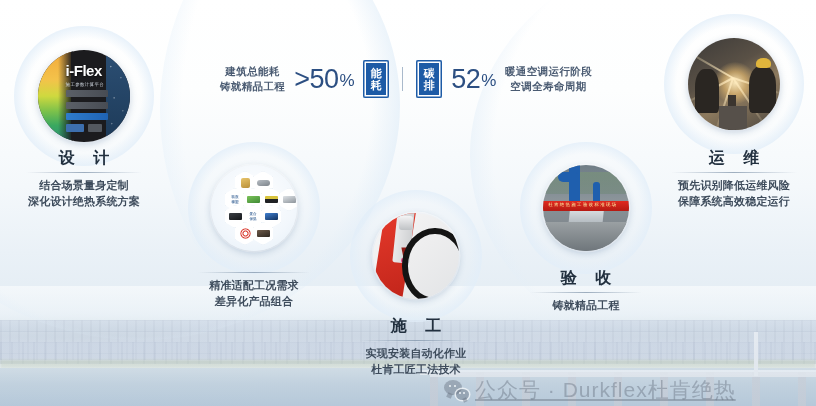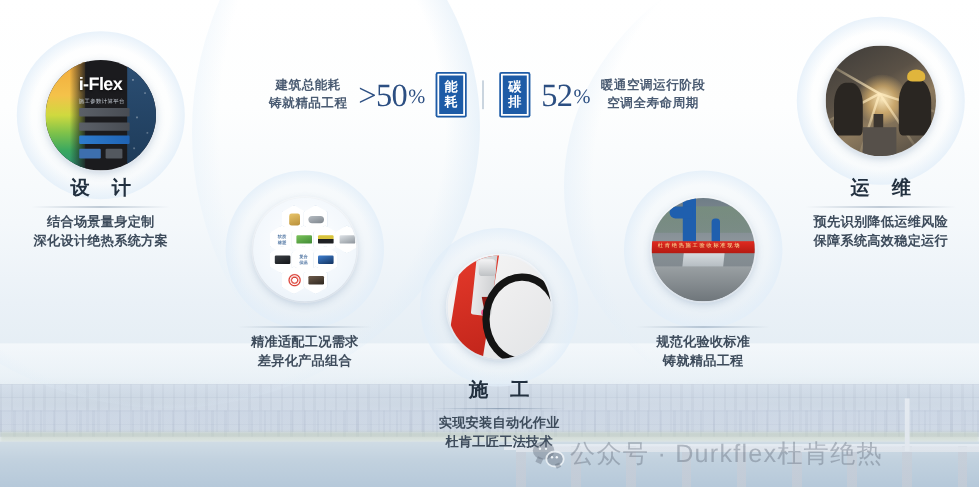--- a/index.html
+++ b/index.html
@@ -45,21 +45,21 @@
   .fog{position:absolute;left:0;top:0;width:816px;height:120px;
     background:linear-gradient(180deg,rgba(244,248,251,.92) 0%,rgba(240,246,250,.55) 30%,rgba(238,244,249,.30) 62%,rgba(238,244,249,.18) 100%);}
   .sheen{position:absolute;border-radius:50%;}
 
   
   .kpi{position:absolute;left:196px;top:52px;width:420px;height:54px;
        display:flex;align-items:center;justify-content:center;gap:9px;}
   .kpi-side{font-size:10.5px;line-height:15px;color:#4a5b72;text-align:center;letter-spacing:.4px;
             font-family:"Liberation Sans","DejaVu Sans",sans-serif;white-space:nowrap;font-weight:600;}
   .kpi-num{font-size:27px;color:#2c4f82;letter-spacing:-.5px;font-weight:400;white-space:nowrap;
-           font-family:Liberation Serif, serif;}
+           font-family:Liberation Sans, sans-serif;}
   .kpi-num .pc{font-size:17px;vertical-align:2px;margin-left:1px;}
   .badge{width:26px;height:38px;background:#1d5ba6;border-radius:2px;
          display:flex;flex-direction:column;align-items:center;justify-content:center;
          box-shadow:inset 0 0 0 1.5px #1d5ba6, inset 0 0 0 3px #ffffff;}
   .badge span{color:#fff;font-size:11px;line-height:12.5px;font-weight:700;letter-spacing:0;}
   .kpi-div{width:1px;height:24px;background:#a9b9cb;margin:0 4px;}
 
   
   .node{position:absolute;}
   .ring-wrap{position:absolute;}
@@ -141,22 +141,22 @@
 
   .om-bg{position:absolute;inset:0;background:linear-gradient(150deg,#3c3a38 0%,#5a5146 38%,#8d7a5e 60%,#4a453f 100%);}
   .om-glow{position:absolute;left:28%;top:26%;width:46%;height:46%;border-radius:50%;
     background:radial-gradient(circle,rgba(255,236,190,.95) 0%,rgba(255,206,120,.55) 38%,rgba(255,190,90,0) 72%);}
   .om-ray{position:absolute;left:48%;top:44%;width:2px;height:60px;background:linear-gradient(180deg,rgba(255,235,190,.85),rgba(255,235,190,0));transform-origin:top center;}
   .om-fig{position:absolute;background:#2a2622;border-radius:40% 40% 12% 12%;}
   .om-helmet{position:absolute;background:#e0b53c;border-radius:50% 50% 30% 30%;}
   .om-pole{position:absolute;background:#3b352f;}
 
   
-  .wm{position:absolute;left:444px;top:364px;display:flex;align-items:center;gap:6px;
-      color:rgba(96,104,120,.40);font-size:21px;letter-spacing:1px;white-space:nowrap;}
+  .wm{position:absolute;left:444px;top:376px;display:flex;align-items:center;gap:6px;
+      color:rgba(96,104,120,.40);font-size:21px;letter-spacing:1px;white-space:nowrap;text-decoration:underline;}
   .wm-icon{width:25px;height:20px;position:relative;}
   .wm-b1{position:absolute;left:0;top:0;width:18px;height:15px;border-radius:50%;background:rgba(96,104,120,.40);}
   .wm-b1:after{content:"";position:absolute;left:3px;bottom:-3px;width:5px;height:5px;background:rgba(96,104,120,.40);transform:rotate(25deg);}
   .wm-b2{position:absolute;right:0;bottom:0;width:13px;height:11px;border-radius:50%;background:rgba(96,104,120,.40);box-shadow:0 0 0 1.5px rgba(238,243,247,.85);}
   .wm-b2:after{content:"";position:absolute;right:2px;bottom:-2px;width:4px;height:4px;background:rgba(96,104,120,.40);transform:rotate(-25deg);}
   .wm-eye{position:absolute;width:2.2px;height:2.2px;border-radius:50%;background:#eef3f7;}
 </style>
 </head>
 <body>
 
@@ -326,22 +326,22 @@
           <div class="a-pipe" style="left:58%;top:20%;width:8%;height:46%;"></div>
           <div class="a-duct"></div>
           <div class="a-floor"></div>
           <div class="a-banner">
               <i>杜肯绝热施工验收标准现场</i>
             </div>
         </div>
       </div>
     </div>
     <div class="cap" style="left:-42px;top:118px;width:200px;">
+      <div class="cap-title">验 收</div>
       <div class="cap-rule" style="width:112px;"></div>
-      <div class="cap-sub">规范化验收标准</div>
       <div class="cap-sub">铸就精品工程</div>
     </div>
   </div>
 
   <div class="node" style="left:672px;top:22px;">
     <div class="ring-wrap" style="left:0;top:0;width:124px;height:124px;">
       <div class="ring-halo" style="left:-8px;top:-8px;width:140px;height:140px;"></div>
       <div class="ring-outer" style="left:0;top:0;width:124px;height:124px;"></div>
       <div class="ring-mid" style="left:7px;top:7px;width:110px;height:110px;"></div>
       <div class="photo" style="left:16px;top:16px;width:92px;height:92px;">

